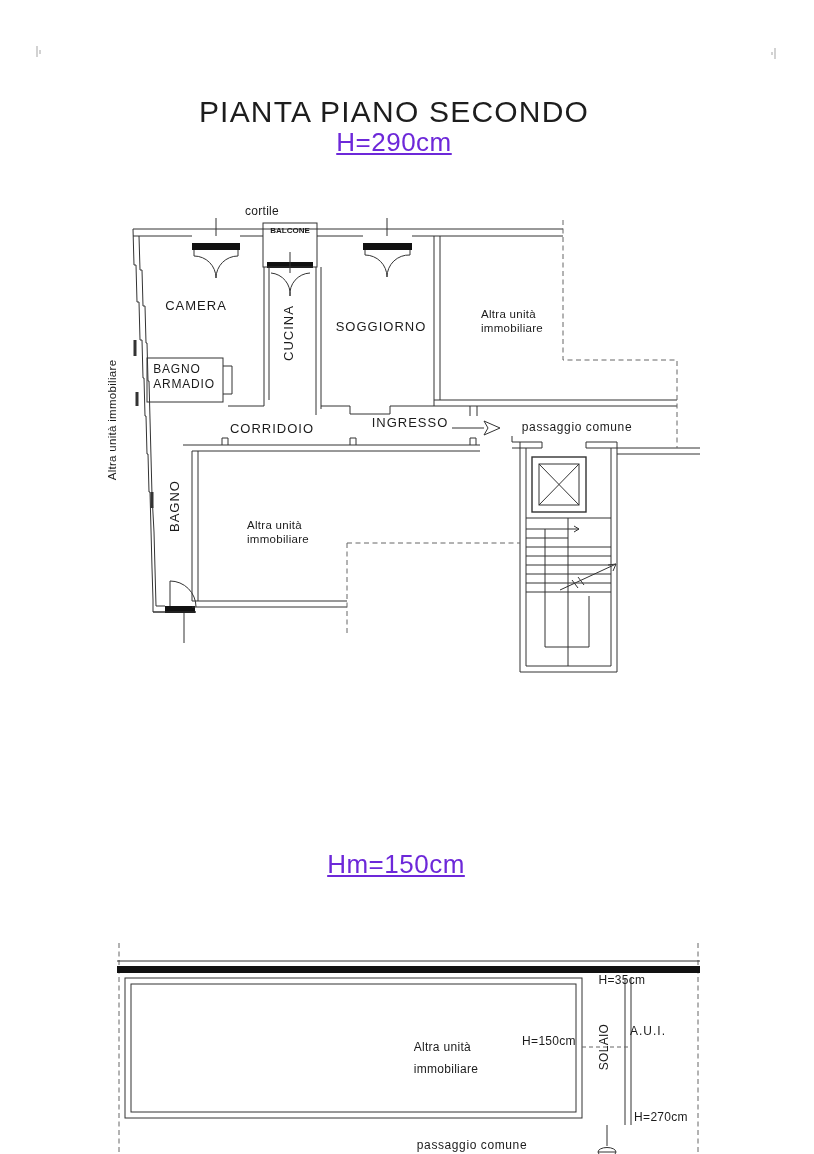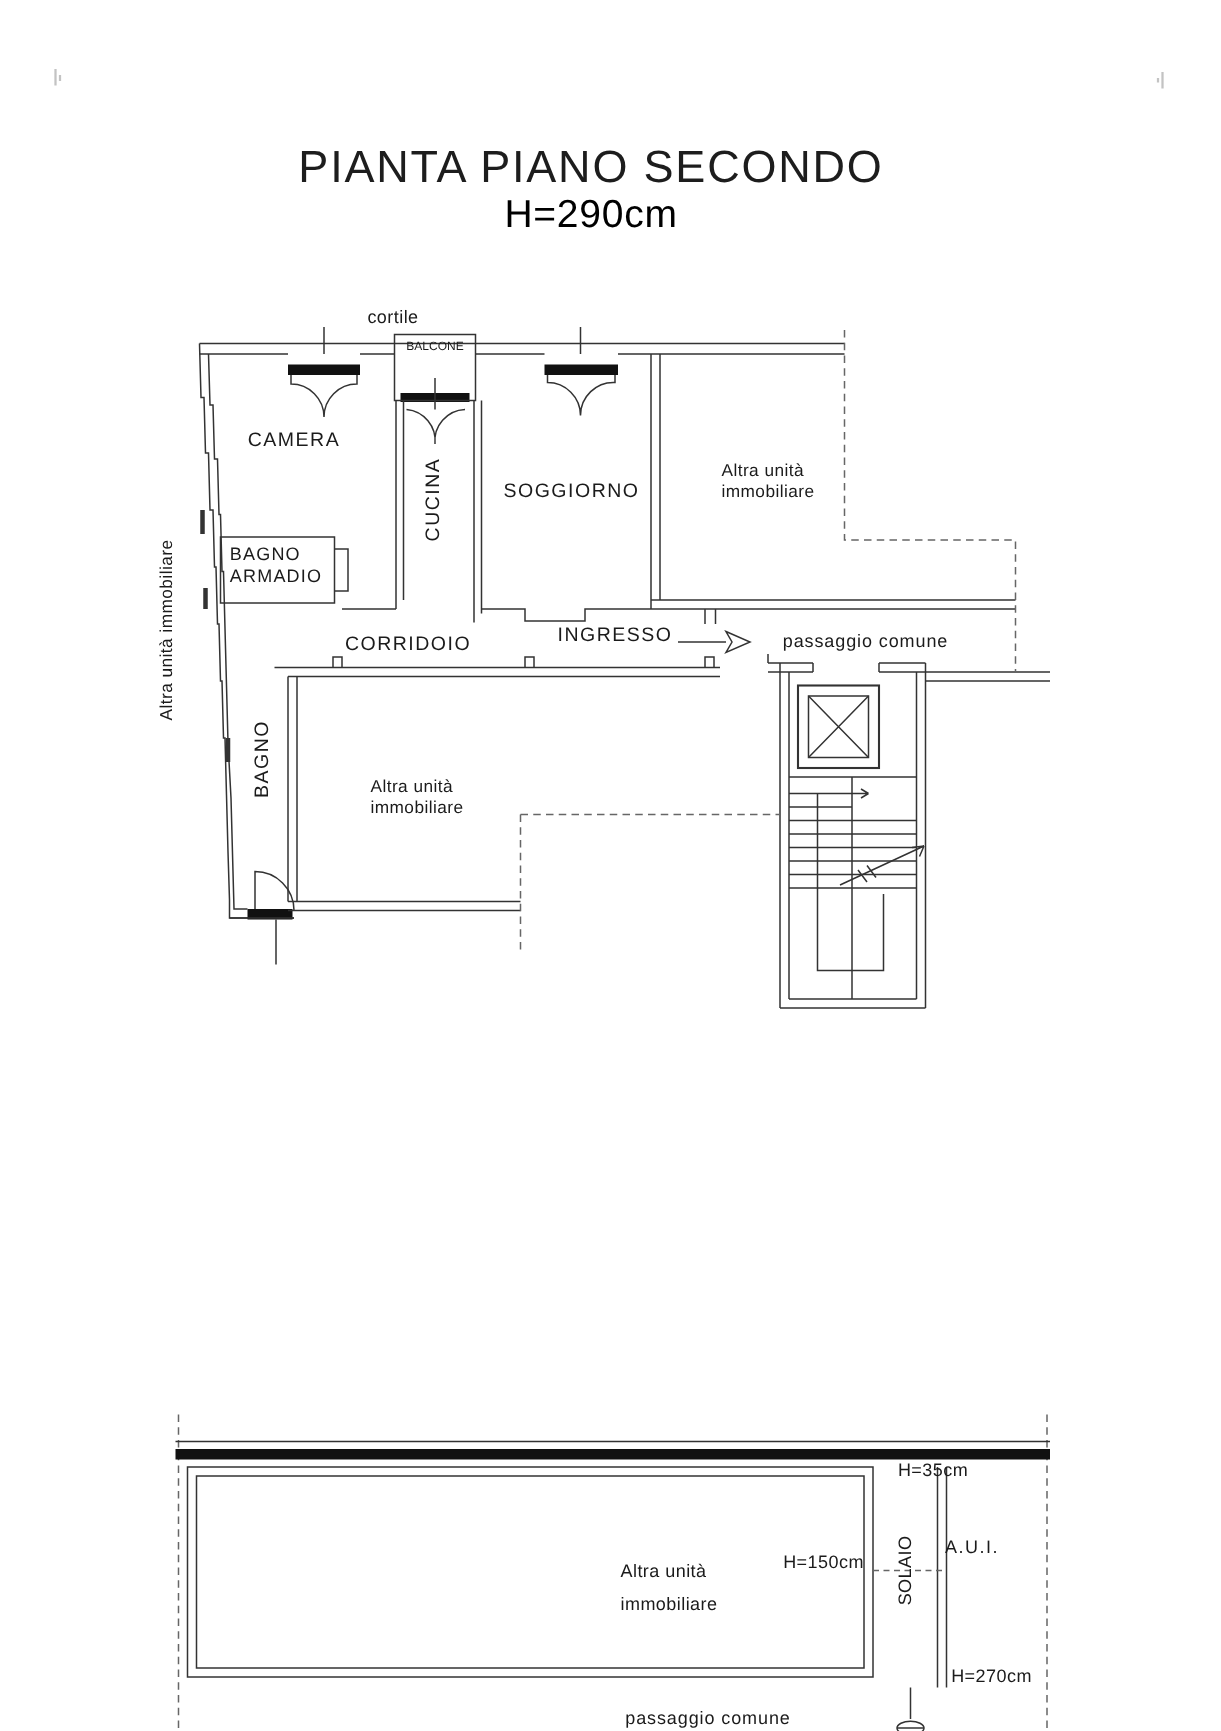--- a/index.html
+++ b/index.html
@@ -9,25 +9,25 @@
   }
   svg{position:absolute;left:0;top:0;}
   .lbl{
     position:absolute;transform:translateX(-50%);
     color:#1b1b1b;font-size:12px;white-space:nowrap;letter-spacing:.3px;
     line-height:1.25;
   }
   .pre{white-space:pre-line;text-align:left;}
   .rot{transform:translate(-50%,-50%) rotate(-90deg);transform-origin:center;}
   .title{font-size:30px;letter-spacing:1.2px;color:#1d1d1d;}
-  .subtitle{font-size:26px;letter-spacing:.5px;color:#000000;}
+  .subtitle{font-size:26px;letter-spacing:.5px;color:#6d28d9;text-decoration:underline;}
   .f13{font-size:13px;letter-spacing:1px;}
   .f12{font-size:12px;}
   .f11{font-size:11.5px;}
-  .f8{font-size:8px;letter-spacing:0;}
+  .f8{font-size:8px;letter-spacing:0;font-weight:bold;}
 </style>
 </head>
 <body>
 
 <div class="canvas">
 
   <svg width="814" height="1154" viewBox="0 0 814 1154">
 
     <g stroke="#c3c3c3" stroke-width="1.5">
       <path d="M37,6 V17 M40,10 V14 M775,8 V19 M772,12 V15"></path>
@@ -144,35 +144,36 @@
         <path d="M598,1112 H616"></path>
       </g>
     </g>
   </svg>
 
   <div class="lbl title" style="left:394px;top:53px">PIANTA PIANO SECONDO</div>
   <div class="lbl subtitle" style="left:394px;top:86px">H=290cm</div>
 
   <div class="lbl f12" style="left:262px;top:164px">cortile</div>
   <div class="lbl f8" style="left:290px;top:186px">BALCONE</div>
-  <div class="lbl f13" style="left:196px;top:245px">CAMERA</div>
+  <div class="lbl f13" style="left:196px;top:258px">CAMERA</div>
   <div class="lbl f13 rot" style="left:289px;top:293px">CUCINA</div>
   <div class="lbl f13" style="left:381px;top:279px">SOGGIORNO</div>
   <div class="lbl f11 pre" style="left:512px;top:267px">Altra unità
 immobiliare</div>
   <div class="lbl f12 pre" style="left:184px;top:322px;letter-spacing:.8px">BAGNO
 ARMADIO</div>
   <div class="lbl f13" style="left:272px;top:381px">CORRIDOIO</div>
   <div class="lbl f13" style="left:410px;top:375px">INGRESSO</div>
   <div class="lbl f12" style="left:577px;top:380px;letter-spacing:.6px">passaggio comune</div>
   <div class="lbl f13 rot" style="left:175px;top:466px">BAGNO</div>
   <div class="lbl f11 pre" style="left:278px;top:478px">Altra unità
 immobiliare</div>
   <div class="lbl f11 rot" style="left:112px;top:380px">Altra unità immobiliare</div>
 
+  <div class="lbl subtitle" style="left:396px;top:808px">Hm=150cm</div>
 
   <div class="lbl f12 pre" style="left:446px;top:997px;line-height:1.8">Altra unità
 immobiliare</div>
   <div class="lbl f12" style="left:549px;top:994px">H=150cm</div>
   <div class="lbl f12 rot" style="left:604px;top:1007px">SOLAIO</div>
   <div class="lbl f12" style="left:622px;top:933px">H=35cm</div>
   <div class="lbl f12" style="left:648px;top:984px;letter-spacing:1px">A.U.I.</div>
   <div class="lbl f12" style="left:661px;top:1070px">H=270cm</div>
   <div class="lbl f12" style="left:472px;top:1098px;letter-spacing:.6px">passaggio comune</div>
 

